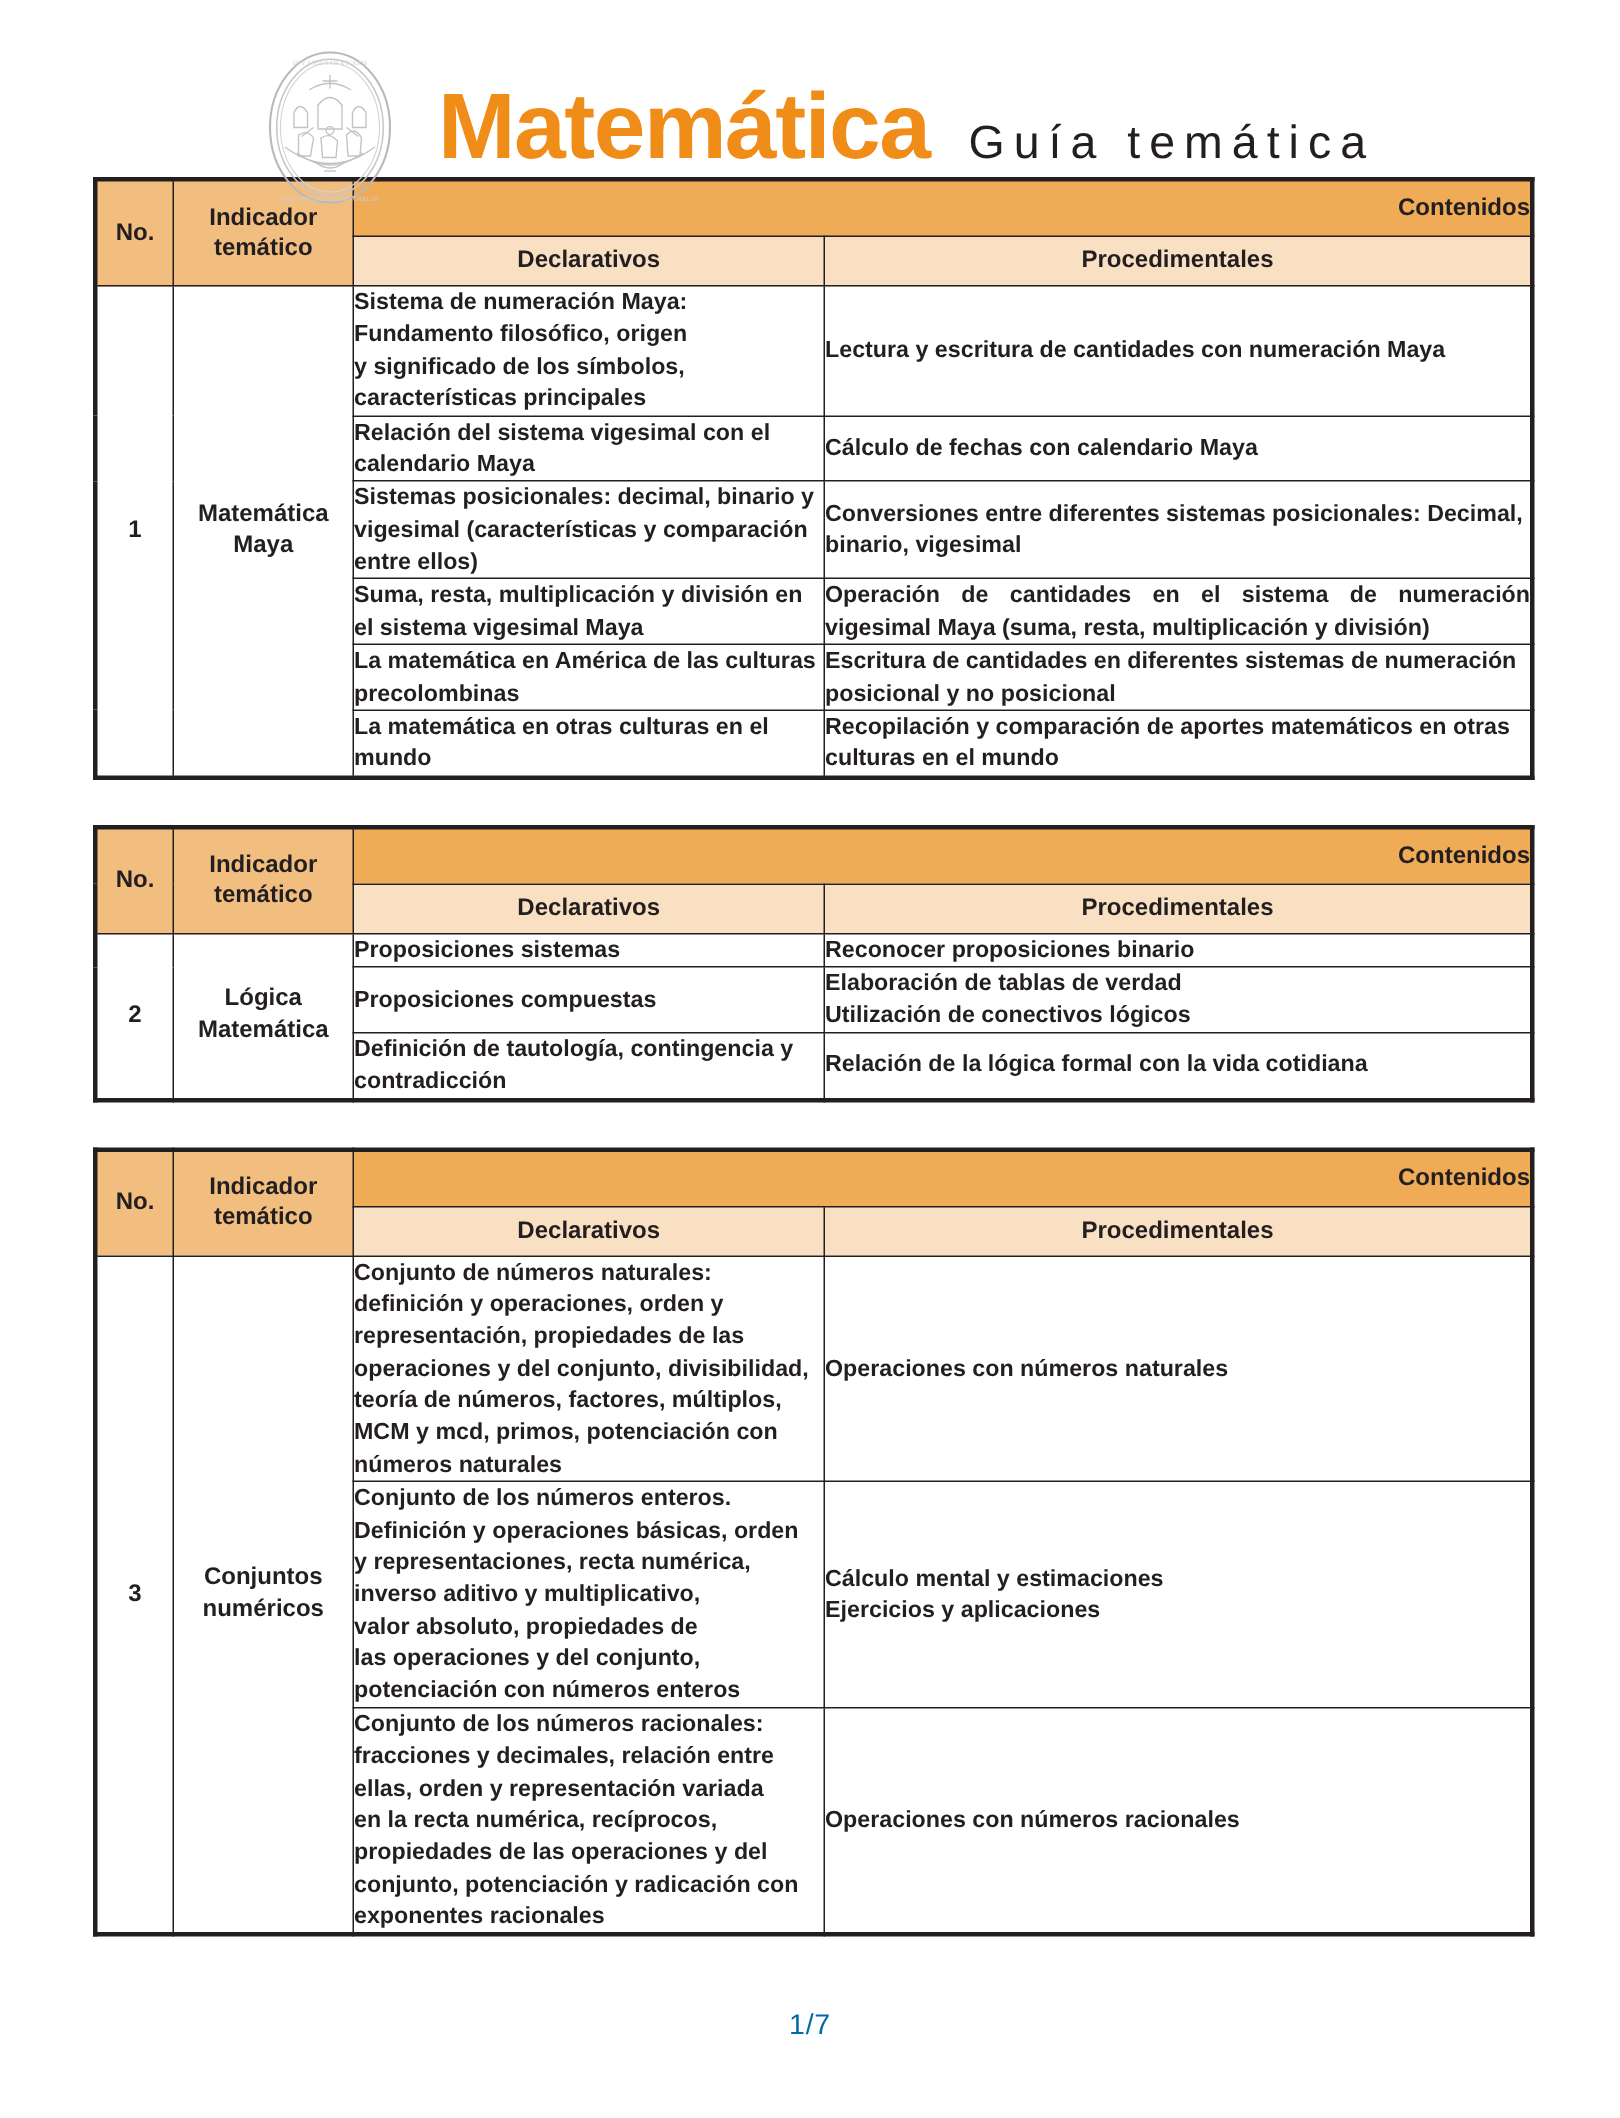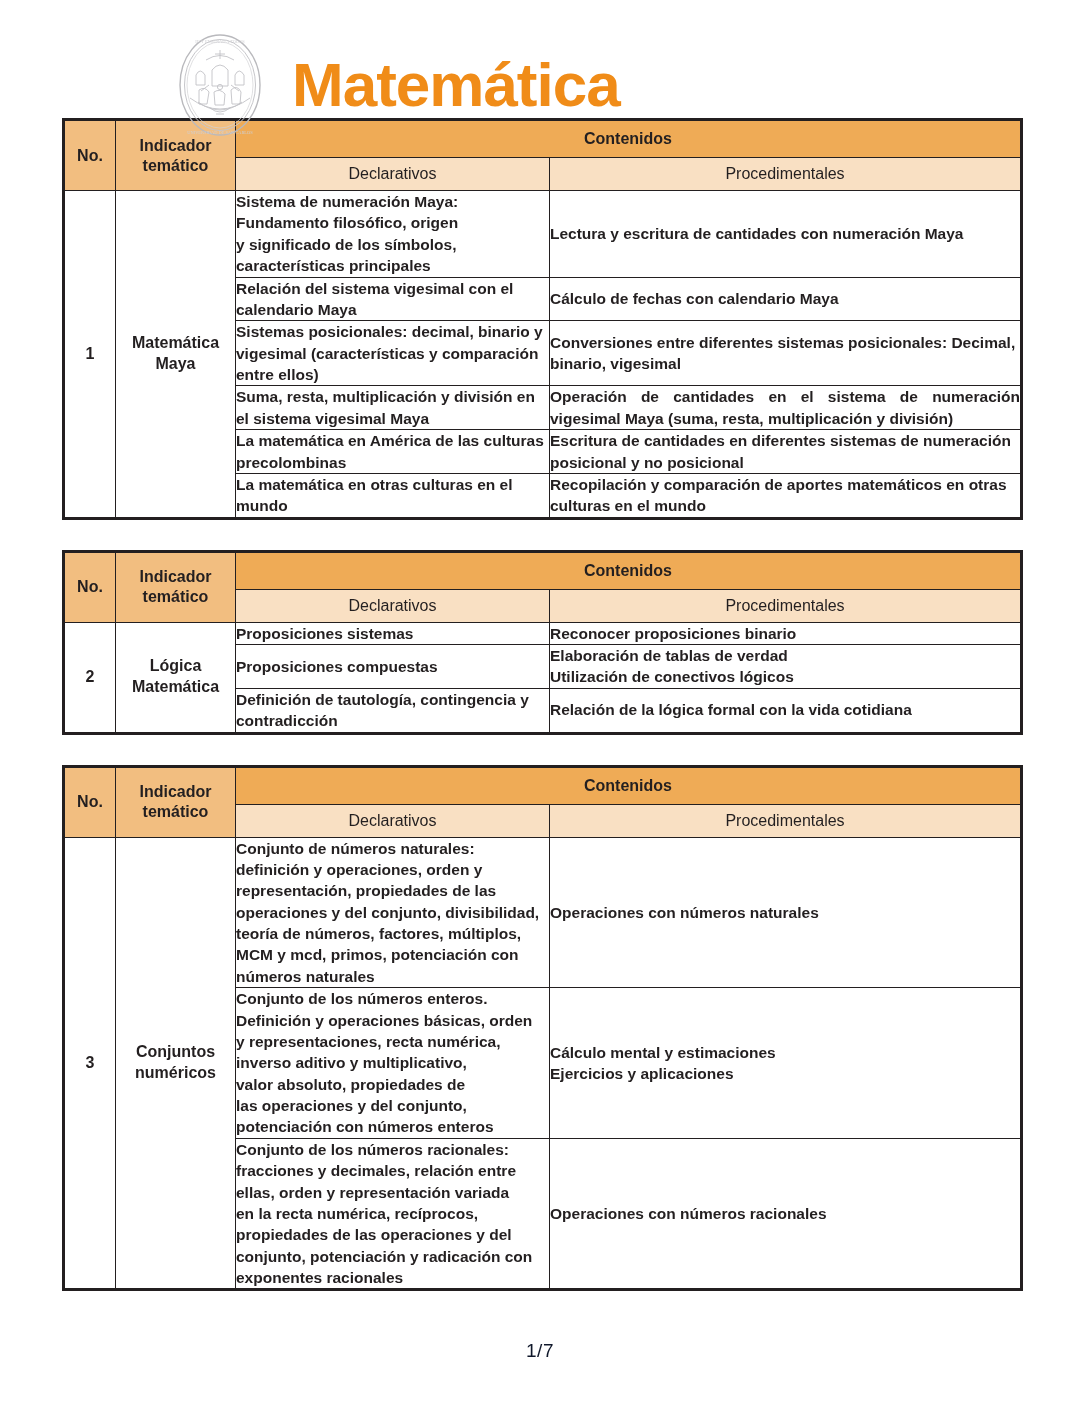--- a/index.html
+++ b/index.html
@@ -81,29 +81,29 @@
     font-weight: bold;
     text-align: center;
     color: #231f20;
     line-height: 1.25;
     padding: 4px 2px;
   }
   th.h-contenidos {
     background: #EFAB56;
     font-size: 16px;
     font-weight: bold;
-    text-align: center;
+    text-align: right;
     color: #231f20;
     height: 36px;
     padding: 3px 0;
   }
   th.h-sub {
     background: #F9E0C3;
     font-size: 16px;
-    font-weight: normal;
+    font-weight: bold;
     text-align: center;
     color: #231f20;
     height: 32px;
     padding: 3px 0;
   }
 
   td.cell-no {
     text-align: center;
     font-size: 16px;
     font-weight: bold;
@@ -127,21 +127,21 @@
   td.cell-proc.justify { text-align: justify; }
 
   
   .page-footer {
     position: absolute;
     left: 0;
     right: 0;
     top: 1340px;
     text-align: center;
     font-size: 19px;
-    color: #0f172a;
+    color: #0369a1;
     letter-spacing: 0.5px;
   }
 </style>
 </head>
 <body>
 
 <div class="page-header">
   <div class="seal">
     <svg width="108" height="110" viewBox="0 0 108 110" aria-hidden="true">
       <ellipse cx="54" cy="55" rx="40" ry="50" fill="none" stroke="#b9b9bd" stroke-width="1.4"></ellipse>
@@ -164,20 +164,21 @@
         <path d="M43 55 l-8 6 M65 55 l8 6"></path>
       </g>
       <g fill="#cfcfd3" font-size="4.4" font-family="'Liberation Serif', serif">
         <text x="54" y="13" text-anchor="middle">ID Y ENSEÑAD A TODOS</text>
         <text x="54" y="104" text-anchor="middle">UNIVERSIDAD DE SAN CARLOS</text>
       </g>
     </svg>
   </div>
   <div class="title-block">
     <span class="title-main">Matemática</span>
+    <span class="title-sub">Guía temática</span>
   </div>
 </div>
 
 <div id="tables-container">
     <div class="tbl-wrap">
       <table class="guide">
         <colgroup>
           <col class="col-no">
           <col class="col-ind">
           <col class="col-dec">

